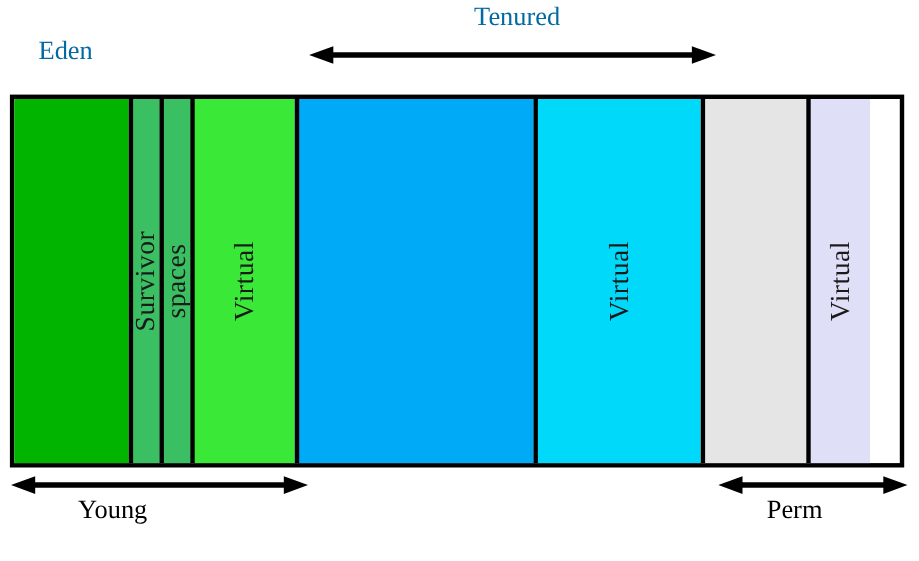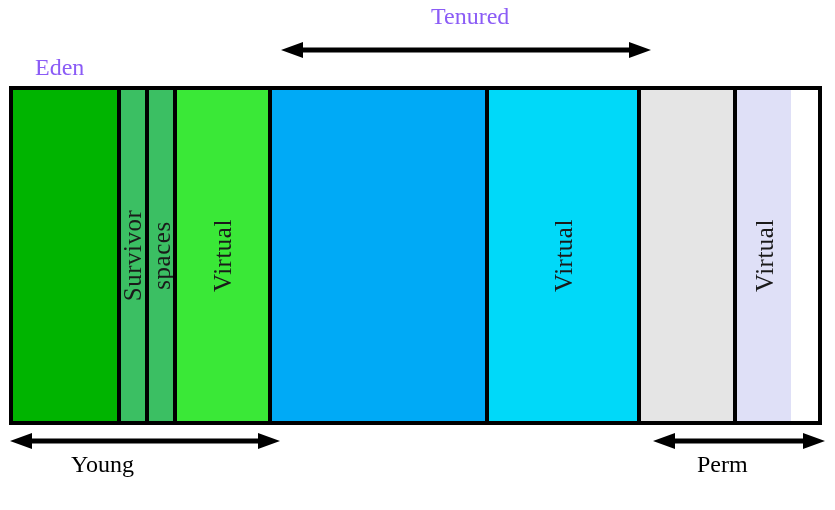--- a/index.html
+++ b/index.html
@@ -14,25 +14,25 @@
     overflow: hidden;
     font-family: "Liberation Serif", "DejaVu Serif", serif;
     color: #000000;
   }
 
   
   .toplabel {
     position: absolute;
     font-size: 24px;
     line-height: 1;
-    color: #8b5cf6;
+    color: #0369a1;
     white-space: nowrap;
     font-family: Liberation Serif, serif;
   }
-  #eden-label   { left: 35px;  top: 35px; margin-top: 20px; }
+  #eden-label   { left: 35px;  top: 35px; }
   #tenured-label{ left: 431px; top: 4px; }
 
   
   .botlabel {
     position: absolute;
     font-size: 24px;
     line-height: 1;
     color: #000000;
     white-space: nowrap;
   }

